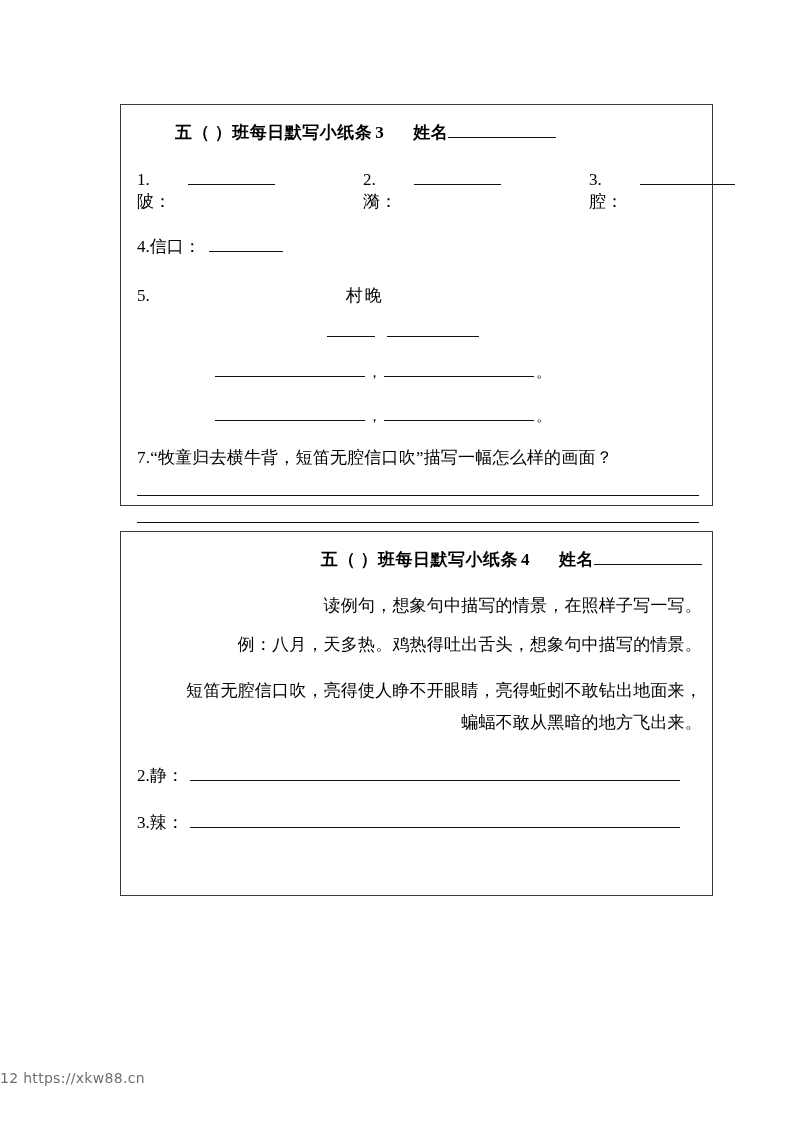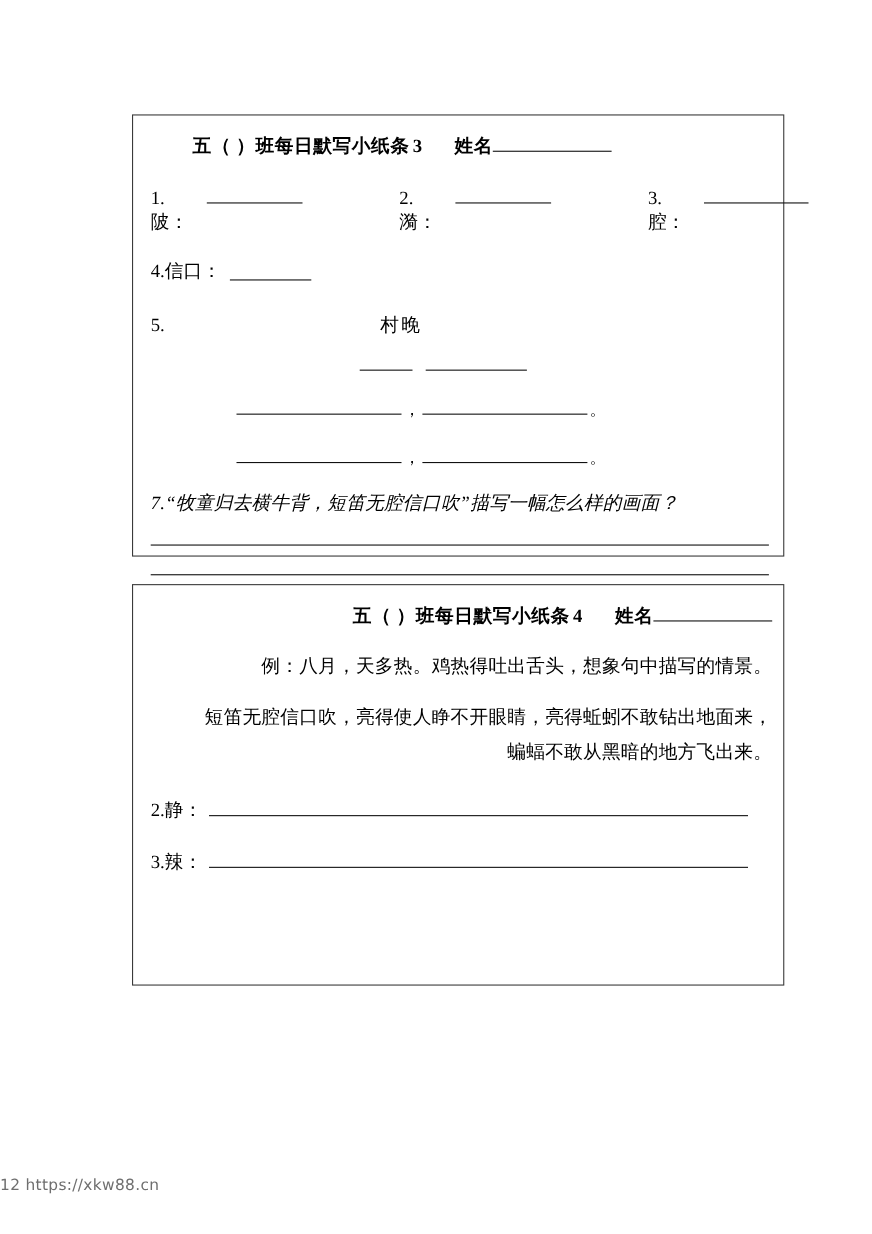--- a/index.html
+++ b/index.html
@@ -75,21 +75,21 @@
   .vocab-item { display: flex; align-items: baseline; }
   .vocab-item .lbl { padding-right: 8px; }
   .gap-a { width: 42px; }
   .gap-b { width: 22px; }
 
   .vocab-row2 {
     padding-top: 22px;
     padding-left: 6px;
     font-size: 17px;
     display: flex;
-    align-items: center;
+    align-items: flex-start;
   }
   .vocab-row2 .lbl { padding-right: 8px; }
 
   
   .poem-wrap { padding-top: 26px; padding-left: 6px; }
   .poem-head {
     display: flex;
     align-items: baseline;
     font-size: 17px;
   }
@@ -116,21 +116,20 @@
   }
   .poem-line .ul-h { width: 150px; }
   .poem-line .punc { padding: 0 2px; font-size: 15px; }
 
   
   .q7 {
     padding-top: 20px;
     padding-left: 6px;
     font-size: 17px;
     letter-spacing: .2px;
-    font-style: italic;
   }
   .answer-line {
     margin-top: 26px;
     margin-left: 6px;
     border-bottom: 1.4px solid #111;
     width: 562px;
     height: 0;
   }
 
   
@@ -241,20 +240,21 @@
     </div>
   </div>
 
   <div class="slip" id="slip-2">
     <div class="slip-inner">
 
       <div class="slip-title">
         <span>五（ ）班每日默写小纸条</span><span class="seq">4</span><span class="name-label">姓名</span><span class="ul ul-name"></span>
       </div>
 
+      <div class="para p-instr">读例句，想象句中描写的情景，在照样子写一写。</div>
 
       <div class="para p-example">例：八月，天多热。鸡热得吐出舌头，想象句中描写的情景。</div>
 
       <div class="para p-model">短笛无腔信口吹，亮得使人睁不开眼睛，亮得蚯蚓不敢钻出地面来，蝙蝠不敢从黑暗的地方飞出来。</div>
 
 
       <div class="blank-row">
         <span class="lbl"><span>2.</span><span>静：</span></span>
         <span class="ul-long"></span>
       </div>

